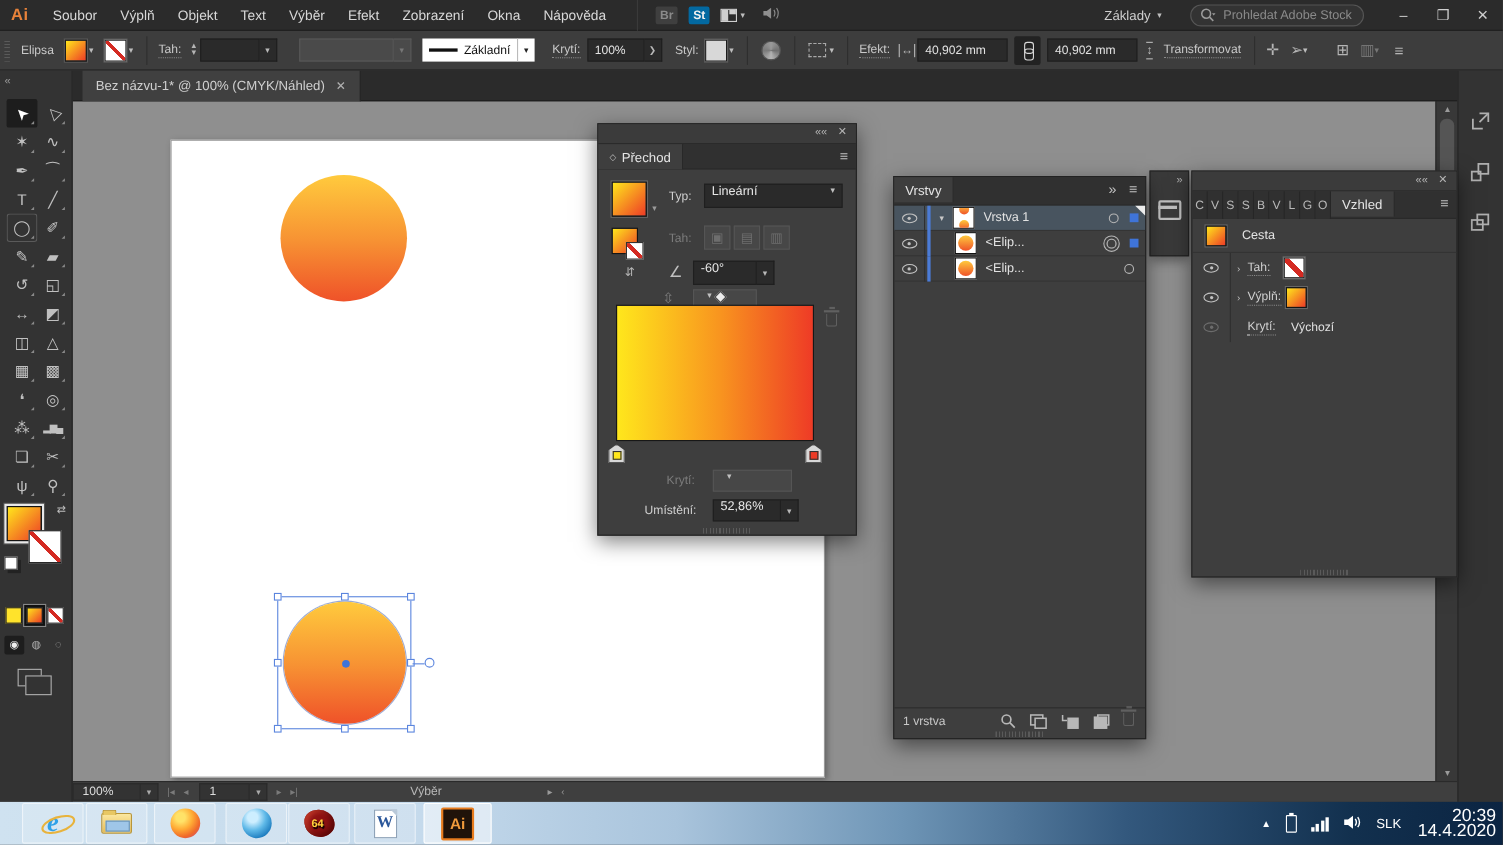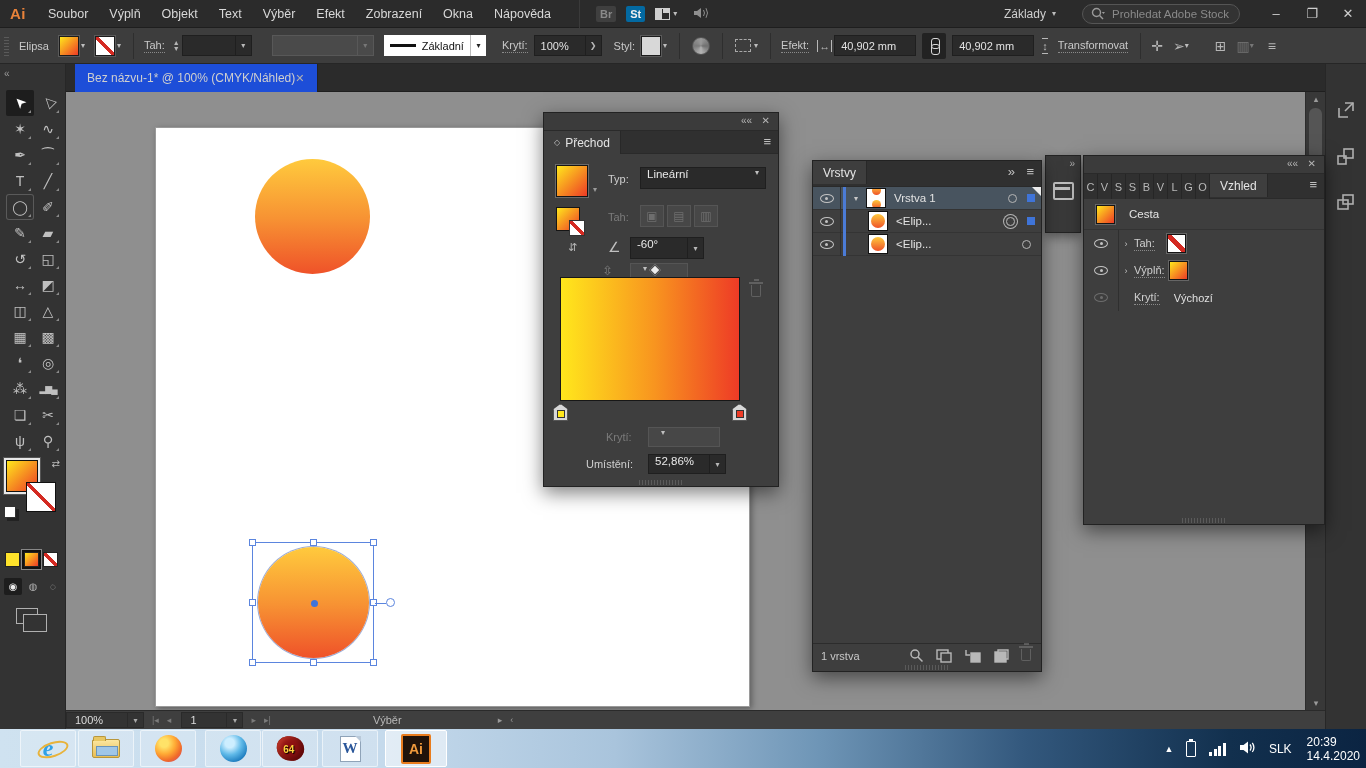--- a/index.html
+++ b/index.html
@@ -63,22 +63,22 @@
   .wh-ic{font-size:11px;color:#b8b8b8;border-left:1px solid #b8b8b8;border-right:1px solid #b8b8b8;padding:0 1px;margin-left:8px}
   .wh-ic.v{border-left:none;border-right:none;border-top:1px solid #b8b8b8;border-bottom:1px solid #b8b8b8;padding:1px 0}
   .chainbtn{display:inline-flex;align-items:center;justify-content:center;width:24px;height:26px;
     background:#222;margin-left:6px;border-radius:2px}
   .chain{position:relative;width:11px;height:16px}
   .chain::before,.chain::after{content:"";position:absolute;left:2px;width:7px;height:9px;
     border:1.5px solid #d8d8d8;border-radius:3px}
   .chain::before{top:0}.chain::after{top:6px}
   
   .tabbar{position:absolute;left:66px;top:64px;width:1259px;height:28px;background:#2b2b2b;border-bottom:1px solid #1f1f1f;z-index:5}
-  .doctab{position:absolute;left:9px;top:0;height:28px;display:flex;align-items:center;gap:0;
-    background:#1d4ed8;padding:0 12px;border-right:1px solid #222;color:#cfcfcf;font-size:12px}
+  .doctab{position:absolute;left:9px;top:0;height:28px;display:flex;align-items:center;gap:10px;
+    background:#404040;padding:0 12px;border-right:1px solid #222;color:#cfcfcf;font-size:12px}
   .doctab .x{color:#b0b0b0;font-size:11px}
   
   .leftstrip{position:absolute;left:0;top:64px;width:66px;height:665px;background:#333;z-index:6;border-right:1px solid #272727}
   .collapse{position:absolute;left:4px;top:4px;color:#9a9a9a;font-size:10px}
   #tools{position:absolute;left:6px;top:26px;width:56px;display:flex;flex-wrap:wrap}
   .tool{width:28px;height:26px;display:flex;align-items:center;justify-content:center;position:relative;color:#c0c0c0;font-size:14px}
   .tool::after{content:"";position:absolute;right:3px;bottom:3px;border-left:3px solid transparent;border-bottom:3px solid #8a8a8a}
   .tool.act{background:#1d1d1d;color:#fff;border-radius:2px}
   .tool.cur{box-shadow:inset 0 0 0 1px #5a5a5a;border-radius:3px}
   .tool .tg{display:inline-block}
@@ -240,21 +240,21 @@
   .ic-word::after{content:"";position:absolute;right:-1px;top:-1px;border-left:6px solid transparent;border-top:6px solid #b9c9d9}
   .ic-ai{width:30px;height:30px;background:#20130a;border:2px solid #e87c1e;border-radius:2px;display:flex;align-items:center;justify-content:center;
     color:#f09a3c;font-weight:bold;font-size:14px}
   .tray{position:absolute;right:6px;top:0;height:39px;display:flex;align-items:center;gap:13px;color:#fff}
   .tray .up{font-size:9px}
   .battery{position:relative;width:10px;height:16px;border:1px solid #fff;border-radius:1px}
   .battery::before{content:"";position:absolute;left:2px;top:-3px;width:4px;height:2px;background:#fff}
   .sigbars{display:flex;align-items:flex-end;gap:1.5px;height:14px}
   .sigbars i{width:3px;background:#fff;display:block}
   .lang{font-size:12px}
-  .clock{font-size:12px;line-height:14px;margin-left:2px}
+  .clock{text-align:right;font-size:16px;line-height:14px;margin-left:2px}
 </style>
 </head>
 <body>
 
 <div class="menubar">
   <span class="ai-logo">Ai</span>
   <nav id="menus">
       <span class="mitem">Soubor</span>
       <span class="mitem">Výplň</span>
       <span class="mitem">Objekt</span>

